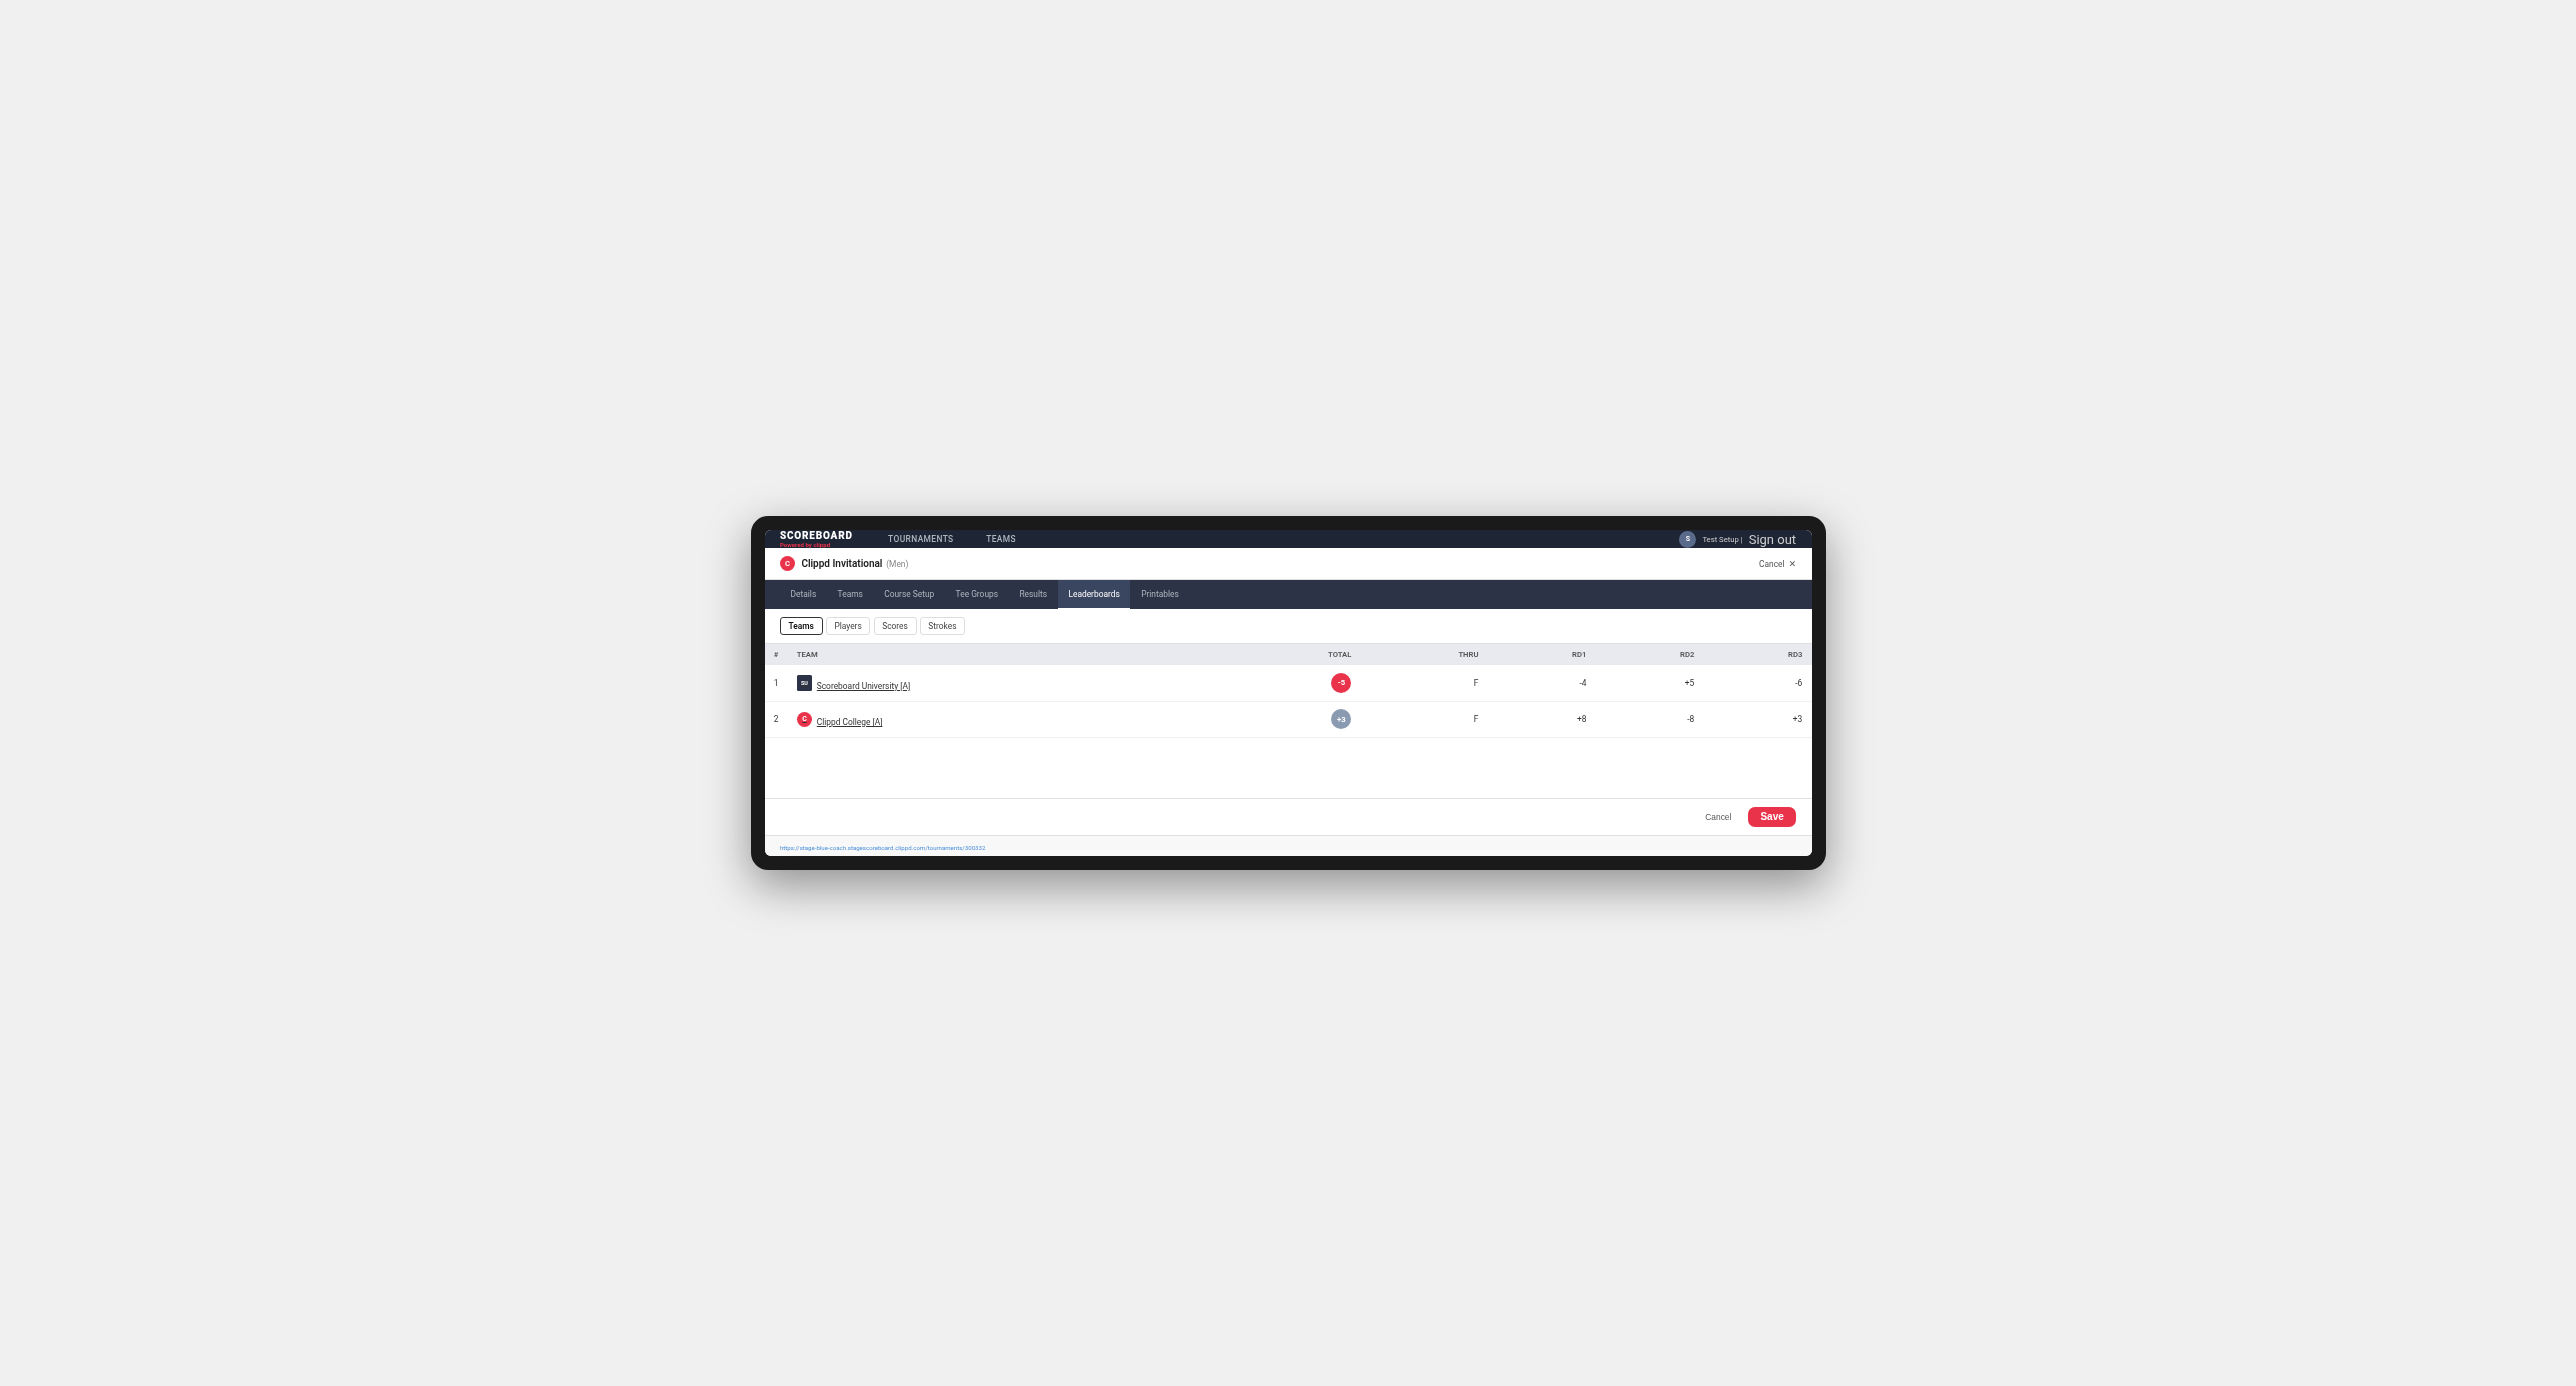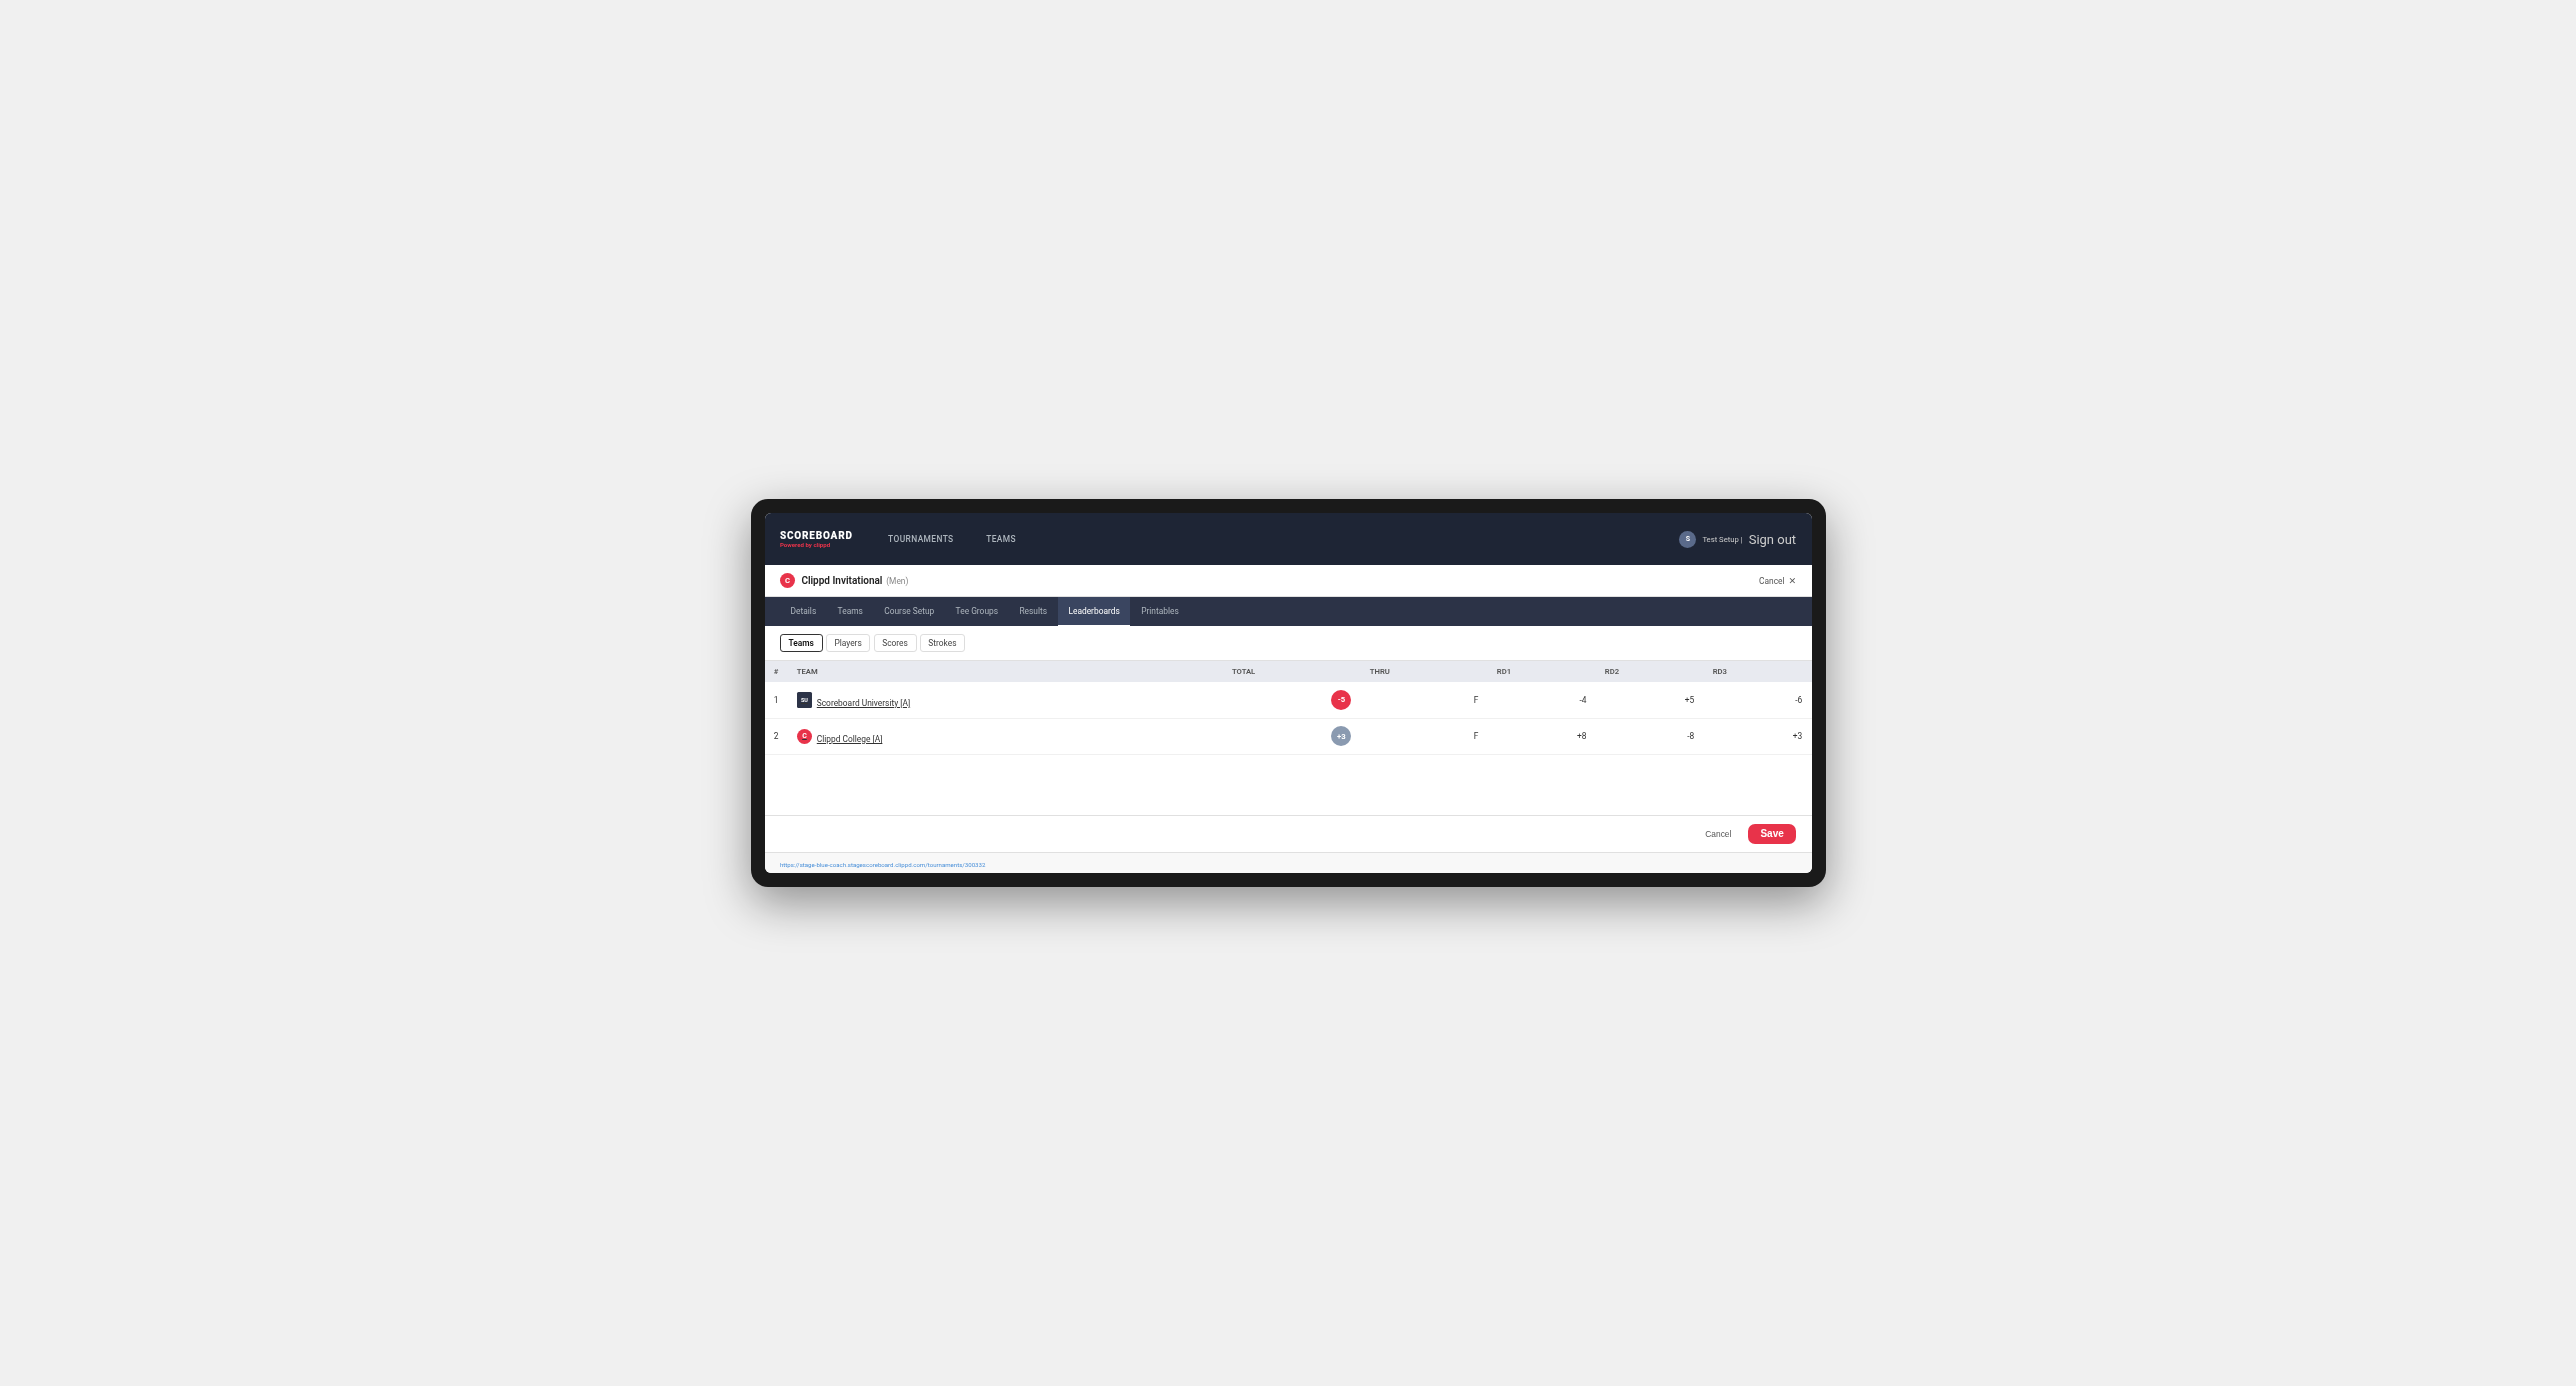--- a/index.html
+++ b/index.html
@@ -42,21 +42,21 @@
       overflow: hidden;
       display: flex;
       flex-direction: column;
     }
     
     .navbar {
       background: #1e2535;
       display: flex;
       align-items: center;
       padding: 0 15.4px;
-      height: 52px;
+      height: 18px;
     }
     .logo-area {
       display: flex;
       flex-direction: column;
       margin-right: 23px;
     }
     .logo-scoreboard {
       font-weight: 900;
       font-size: 10px;
       letter-spacing: 0.8px;
@@ -203,21 +203,21 @@
     }
     .data-table th {
       font-size: 7.7px;
       font-weight: 600;
       color: #555;
       text-transform: uppercase;
       padding: 6.1px 9.2px;
       text-align: left;
     }
     .data-table th.right {
-      text-align: left;
+      text-align: right;
     }
     .data-table td {
       padding: 7.7px 9.2px;
       font-size: 8.4px;
       color: #333;
       border-bottom: 0.8px solid #f0f0f0;
     }
     .data-table td.right {
       text-align: right;
     }

